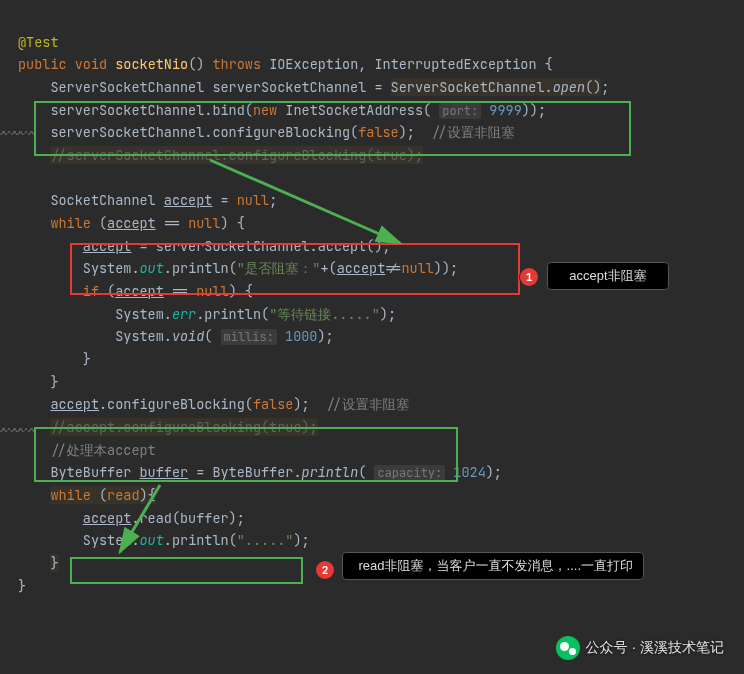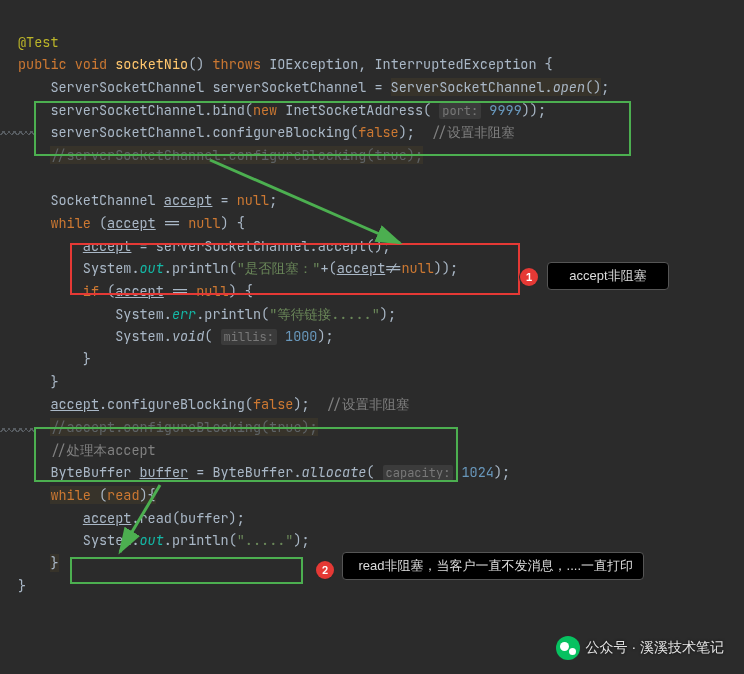--- a/index.html
+++ b/index.html
@@ -120,21 +120,21 @@
         <span class="under">accept</span><span> = serverSocketChannel.accept();</span>
         <span>System.</span><span class="field-it">out</span><span>.println(</span><span class="str">"是否阻塞："</span><span>+(</span><span class="under">accept</span><span>!=</span><span class="kw">null</span><span>));</span>
         <span class="kw">if</span> (<span class="under">accept</span><span> == </span><span class="kw">null</span>) {
             <span>System.</span><span class="field-it">err</span><span>.println(</span><span class="str">"等待链接....."</span><span>);</span>
             <span>System.</span><span class="static-call">void</span>( <span class="param-hint">millis:</span> <span class="num">1000</span>);
         }
     }
     <span class="under">accept</span><span>.configureBlocking(</span><span class="kw">false</span>);  <span class="comment">//设置非阻塞</span>
     <span class="comment"><span class="dim-commented hl-bg">//accept.configureBlocking(true);</span></span>
     <span class="comment">//处理本accept</span>
-    <span>ByteBuffer </span><span class="under">buffer</span><span> = ByteBuffer.</span><span class="static-call">allocate</span>( <span class="param-hint">capacity:</span> <span class="num">1024</span>);
+    <span>ByteBuffer </span><span class="under">buffer</span><span> = ByteBuffer.</span><span class="static-call">println</span>( <span class="param-hint">capacity:</span> <span class="num">1024</span>);
     <span class="hl-bg"><span class="kw">while</span> (<span class="kw">read</span>){</span>
         <span class="under">accept</span><span>.read(buffer);</span>
         <span>System.</span><span class="field-it">out</span><span>.println(</span><span class="str">"....."</span><span>);</span>
     <span class="hl-bg">}</span>
 }
 </div>
 
 <div class="zigzag" style="top:131px;"></div>
 <div class="zigzag" style="top:428px;"></div>
 

